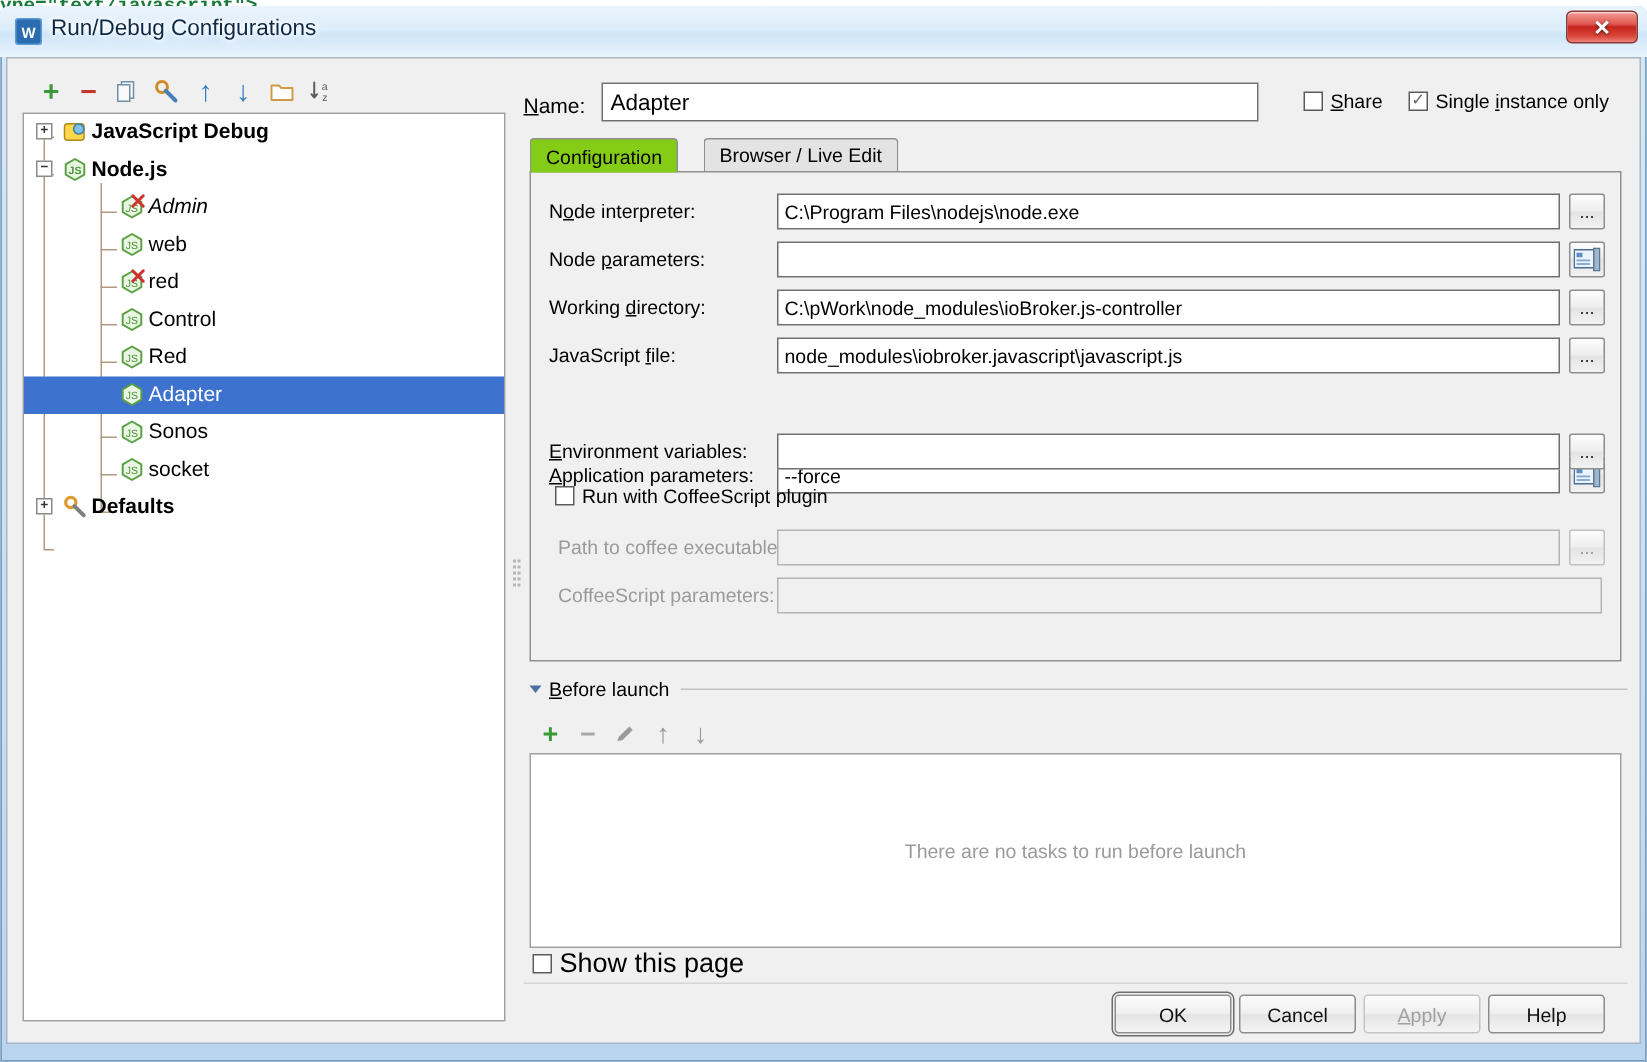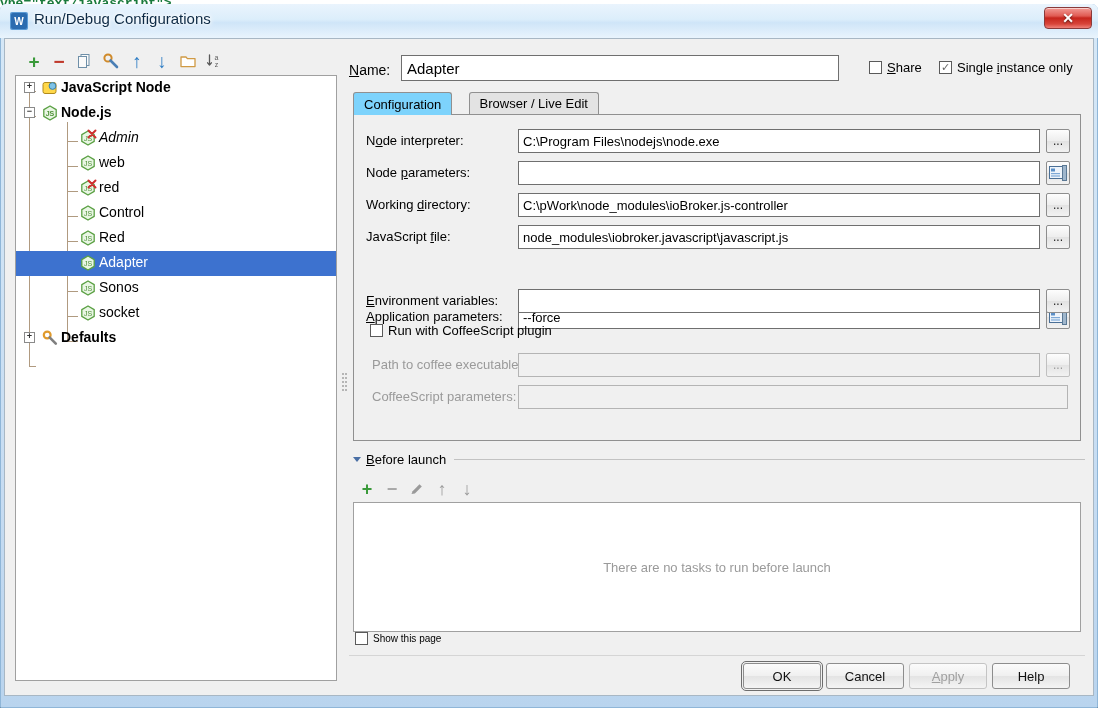--- a/index.html
+++ b/index.html
@@ -135,21 +135,21 @@
 
   
   #tabs { position: absolute; left: 4px; top: 45px; width: 732px; height: 22px; }
   .tab {
     position: absolute; top: 0; height: 22px;
     border: 1px solid #909090; border-bottom: none;
     background: #e3e3e3; border-radius: 3px 3px 0 0;
     display: flex; align-items: center; padding: 0 10px;
     font-size: 13px; color: #000; cursor: pointer;
   }
-  .tab.active { background: #7dd3fc; z-index: 3; height: 23px; }
+  .tab.active { background: #84cc16; z-index: 3; height: 23px; }
 
   #tab-body {
     position: absolute; left: 4px; top: 67px; width: 728px; height: 327px;
     background: #f0f0f0; border: 1px solid #909090;
   }
 
   .frow { position: absolute; left: 0; width: 728px; height: 28px; }
   .flabel {
     position: absolute; left: 12px; top: 6px; font-size: 13px; color: #000;
     white-space: nowrap;
@@ -199,21 +199,21 @@
   }
   #bl-list {
     position: absolute; left: 4px; top: 455px; width: 728px; height: 130px;
     background: #fff; border: 1px solid #a0a0a0;
     display: flex; align-items: center; justify-content: center;
   }
   #bl-empty { font-size: 13px; color: #9a9a9a; }
 
   #show-page-wrap {
     position: absolute; left: 6px; top: 585px; display: flex; align-items: center;
-    font-size: 10px; cursor: pointer;
+    font-size: 18px; cursor: pointer;
   }
 
   
   #btnbar { position: absolute; left: 0; top: 612px; width: 736px; height: 40px; }
   .dbtn {
     position: absolute; top: 4px; height: 26px; width: 78px;
     border: 1px solid #8d8d8d; border-radius: 3px;
     background: linear-gradient(180deg,#fbfbfb 0%, #f0f0f0 48%, #e4e4e4 52%, #f4f4f4 100%);
     display: flex; align-items: center; justify-content: center;
     font-size: 13px; color: #111; cursor: pointer;
@@ -318,21 +318,21 @@
             <div class="tline" style="left: 51px; top: 215px; width: 11px; height: 1px;"></div>
             <div class="tline" style="left: 51px; top: 240px; width: 11px; height: 1px;"></div>
             <div class="tline" style="left: 51px; top: 265px; width: 11px; height: 1px;"></div>
           </div>
           <div class="tree-row bold" style="top: 0px;">
             <span class="tw" style="left: 8px; top: 6px;">+</span>
             <span class="node-icon" style="left: 26px; top: 4px;"><svg width="16" height="16" viewBox="0 0 16 16">
                 <rect x="1" y="2.5" width="13" height="11" rx="2" fill="#ffd84a" stroke="#b08a1d"></rect>
                 <circle cx="10.5" cy="6" r="3.4" fill="#7fc4e8" stroke="#3d7fa8"></circle>
               </svg></span>
-            <span class="tree-label" style="left: 45px; top: 3px;">JavaScript Node</span>
+            <span class="tree-label" style="left: 45px; top: 3px;">JavaScript Debug</span>
           </div>
           <div class="tree-row bold" style="top: 0px;">
             <span class="tw" style="left: 8px; top: 6px;">−</span>
             <span class="node-icon" style="left: 26px; top: 4px;"><svg width="16" height="16" viewBox="0 0 16 16">
                 <path d="M8 1 L14.2 4.6 V11.4 L8 15 L1.8 11.4 V4.6 Z" fill="#e9f6e4" stroke="#5aa043" stroke-width="1.3" stroke-linejoin="round"></path>
                 <text x="8" y="11" font-size="7" fill="#4f9139" text-anchor="middle" font-family="Liberation Sans, sans-serif">JS</text>
               </svg></span>
             <span class="tree-label" style="left: 45px; top: 3px;">Node.js</span>
           </div>
           <div class="tree-row" style="top: 0px; font-style: italic;">

